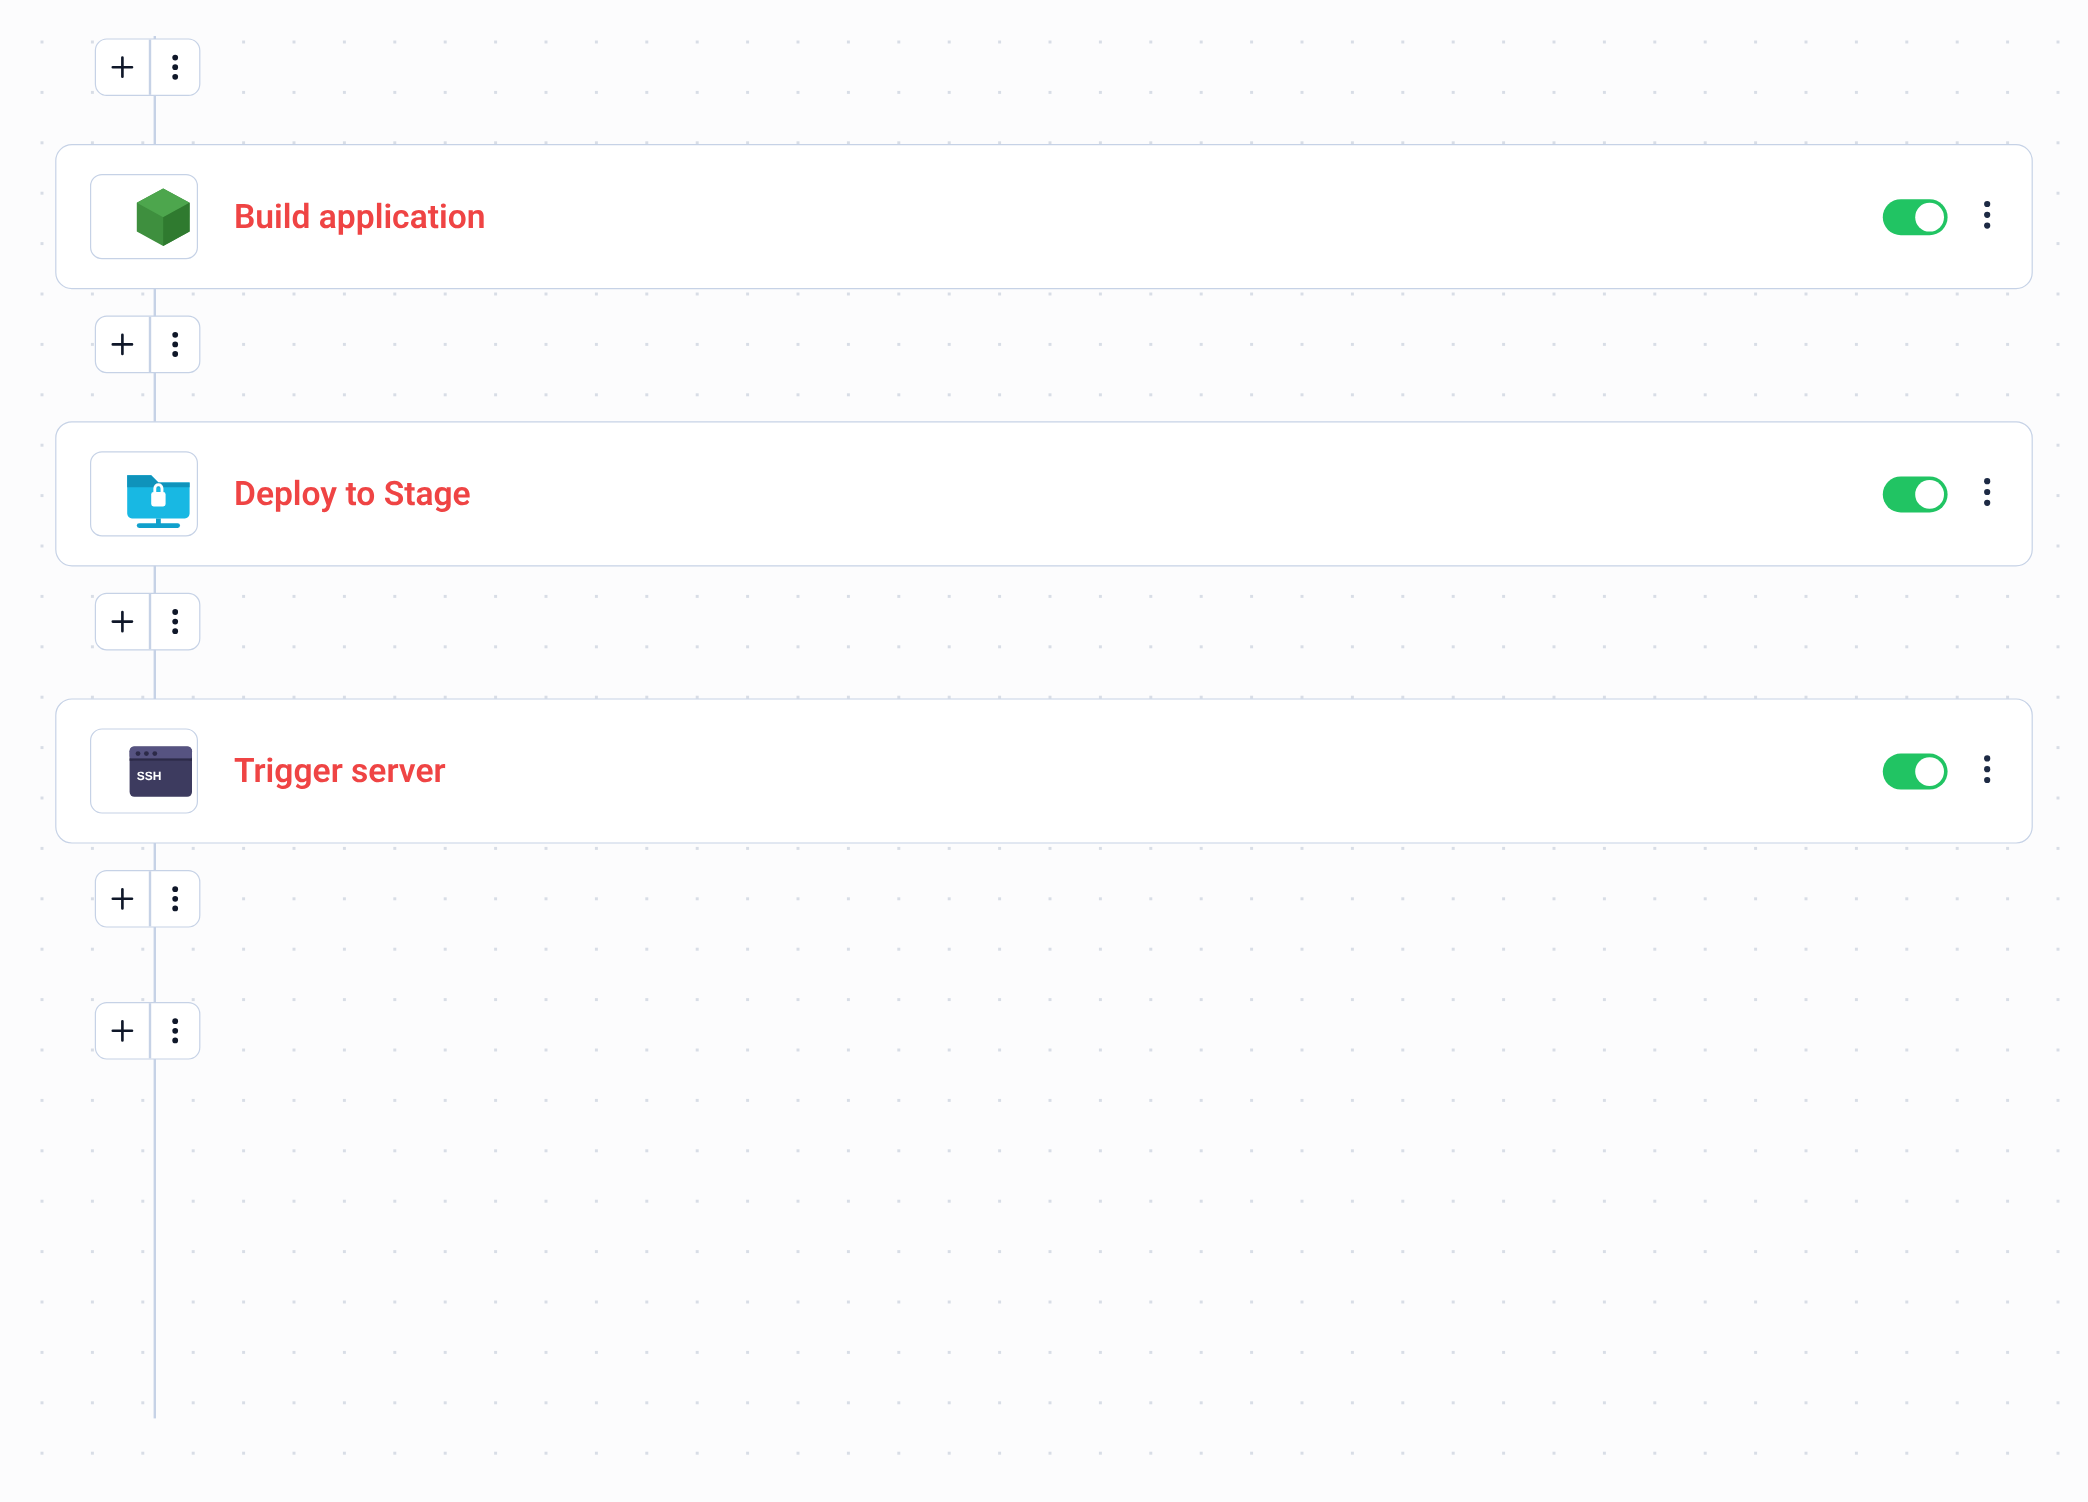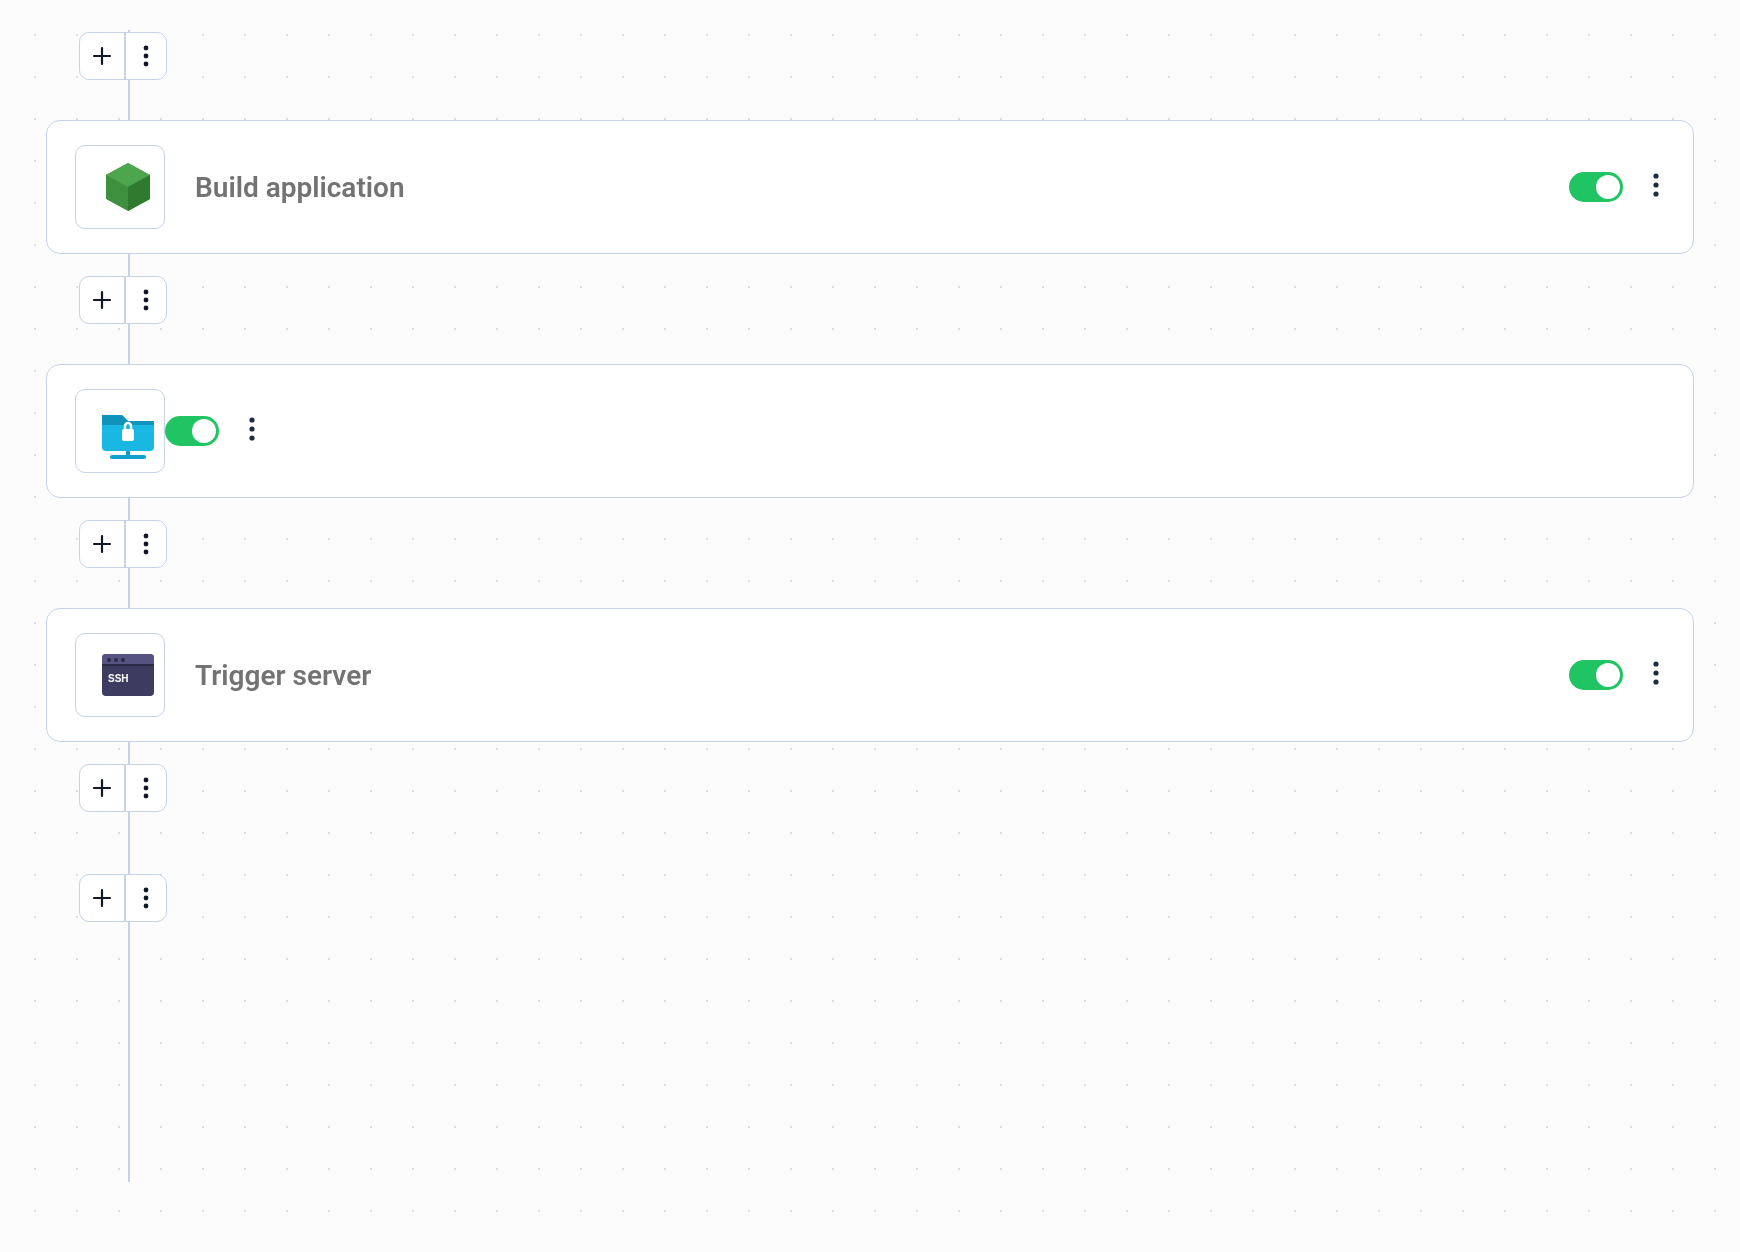--- a/index.html
+++ b/index.html
@@ -61,35 +61,35 @@
     border: 1.5px solid #c6d2e6;
     border-radius: 14px;
     display: flex;
     align-items: center;
     padding: 24px 30px 24px 28px;
     z-index: 2;
     margin-top: 0;
   }
   .step-icon-box {
     width: 90px;
-    height: 84px;
+    height: 71px;
     border: 1.5px solid #c6d2e6;
     border-radius: 10px;
     display: flex;
     align-items: center;
-    justify-content: center;
+    justify-content: flex-end;
     flex-shrink: 0;
     background: #fff;
     padding-left: 16px;
   }
   .step-title {
     margin-left: 30px;
     font-size: 28px;
     font-weight: 600;
-    color: #737373;
+    color: #ef4444;
     flex: 1;
   }
   .step-controls {
     display: flex;
     align-items: center;
     gap: 26px;
   }
   .toggle {
     width: 54px;
     height: 30px;
@@ -194,20 +194,21 @@
     <div class="step-icon-box">
       <svg class="folder-icon" viewBox="0 0 64 56">
         <rect x="30" y="48" width="4" height="6" fill="#11a0cc"></rect>
         <rect x="14" y="52" width="36" height="4" rx="2" fill="#11a0cc"></rect>
         <path d="M6 12 h20 l6 6 h26 v26 a4 4 0 0 1 -4 4 H10 a4 4 0 0 1 -4 -4 Z" fill="#18b8e3"></path>
         <path d="M6 12 h20 l6 6 h26 v4 H6 Z" fill="#0f93bb"></path>
         <rect x="26" y="26" width="12" height="12" rx="2" fill="#ffffff"></rect>
         <path d="M29 26 v-3 a3 3 0 0 1 6 0 v3" fill="none" stroke="#ffffff" stroke-width="2.4"></path>
       </svg>
     </div>
+    <div class="step-title">Deploy to Stage</div>
     <div class="step-controls">
       <div class="toggle">
         <div class="toggle-knob"></div>
       </div>
       <div class="card-more">
         <svg width="6" height="24" viewBox="0 0 6 24">
             <circle cx="3" cy="3" r="2.6" fill="#1d2a44"></circle>
             <circle cx="3" cy="12" r="2.6" fill="#1d2a44"></circle>
             <circle cx="3" cy="21" r="2.6" fill="#1d2a44"></circle>
           </svg>

